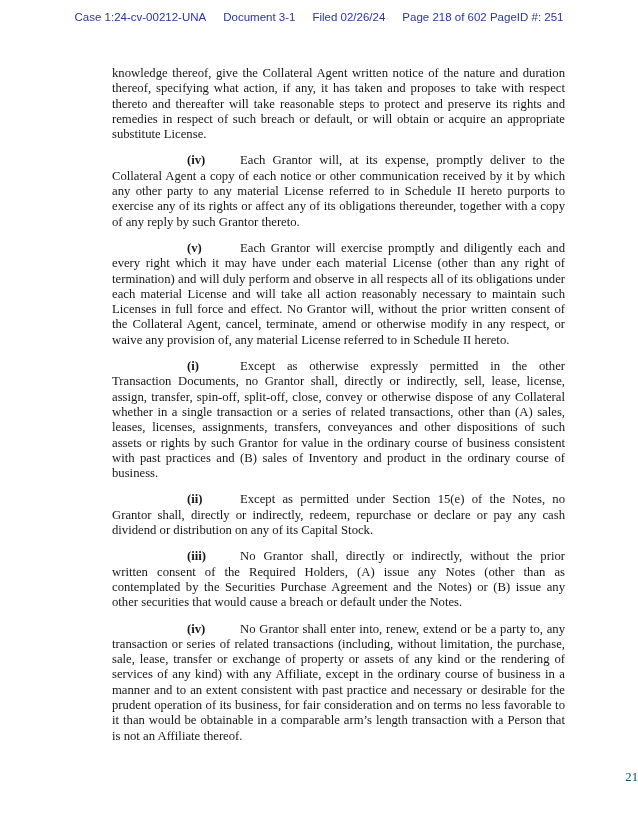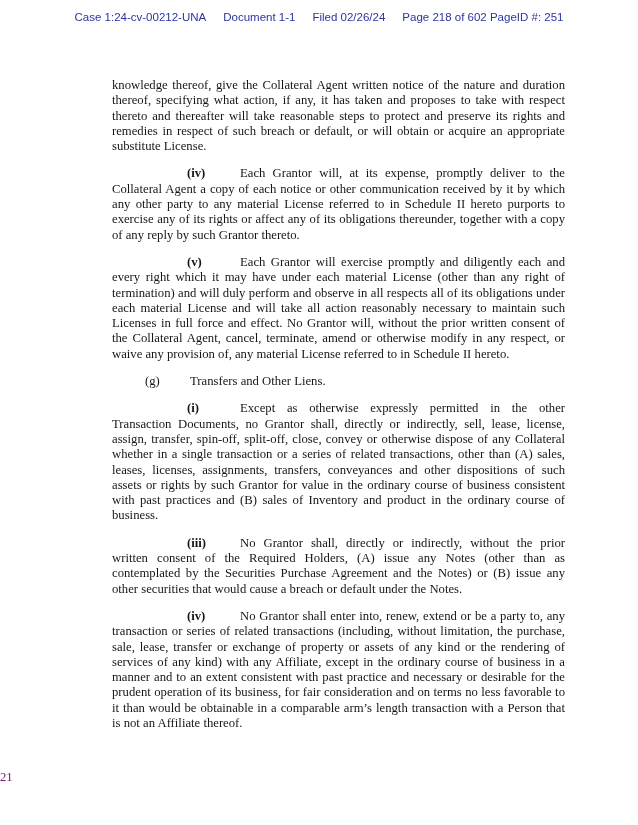--- a/index.html
+++ b/index.html
@@ -26,55 +26,55 @@
     position: absolute;
     left: 112px;
     top: 66px;
     width: 453px;
     font-family: "Liberation Serif", serif;
     font-size: 12.7px;
     line-height: 15.3px;
     text-align: justify;
     color: #161616;
   }
-  .doc-body p { margin: 12px 0 11px 0; }
+  .doc-body p { margin: 0 0 11px 0; }
   .doc-body p.numbered { text-indent: 75px; }
   .doc-body p.heading  { text-indent: 33px; }
   .plabel { display: inline-block; text-indent: 0; }
   .plabel.numbered-label { width: 53px; font-weight: bold; }
   .plabel.heading-label  { width: 45px; }
   .u { }
   .page-number {
     position: absolute;
     top: 770px;
     left: 0;
     right: 0;
-    text-align: left;
+    text-align: right;
     font-family: "Liberation Serif", serif;
     font-size: 12.7px;
-    color: #701a75;
+    color: #0c4a6e;
   }
 </style>
 </head>
 <body>
 
 <div class="page">
 
   <div class="case-header" style="color: rgb(42, 53, 160);">
     <span>Case 1:24-cv-00212-UNA</span>
-    <span>Document 1-1</span>
+    <span>Document 3-1</span>
     <span>Filed 02/26/24</span>
     <span>Page 218 of 602 PageID #: 251</span>
   </div>
 
   <div class="doc-body" id="doc-body">
       <p class="continuation"><span>knowledge thereof, give the Collateral Agent written notice of the nature and duration thereof, specifying what action, if any, it has taken and proposes to take with respect thereto and thereafter will take reasonable steps to protect and preserve its rights and remedies in respect of such breach or default, or will obtain or acquire an appropriate substitute License.</span></p>
       <p class="numbered"><span class="plabel numbered-label">(iv)</span><span>Each Grantor will, at its expense, promptly deliver to the Collateral Agent a copy of each notice or other communication received by it by which any other party to any material License referred to in </span><span class="u">Schedule II</span><span> hereto purports to exercise any of its rights or affect any of its obligations thereunder, together with a copy of any reply by such Grantor thereto.</span></p>
       <p class="numbered"><span class="plabel numbered-label">(v)</span><span>Each Grantor will exercise promptly and diligently each and every right which it may have under each material License (other than any right of termination) and will duly perform and observe in all respects all of its obligations under each material License and will take all action reasonably necessary to maintain such Licenses in full force and effect. No Grantor will, without the prior written consent of the Collateral Agent, cancel, terminate, amend or otherwise modify in any respect, or waive any provision of, any material License referred to in </span><span class="u">Schedule II</span><span> hereto.</span></p>
-      <p class="heading"><span class="plabel heading-label">(g)</span><span class="u">Transfers and Other Liens</span><span>.</span></p>
       <p class="numbered"><span class="plabel numbered-label">(i)</span><span>Except as otherwise expressly permitted in the other Transaction Documents, no Grantor shall, directly or indirectly, sell, lease, license, assign, transfer, spin-off, split-off, close, convey or otherwise dispose of any Collateral whether in a single transaction or a series of related transactions, other than (A) sales, leases, licenses, assignments, transfers, conveyances and other dispositions of such assets or rights by such Grantor for value in the ordinary course of business consistent with past practices and (B) sales of Inventory and product in the ordinary course of business.</span></p>
+      <p class="numbered"><span class="plabel numbered-label">(ii)</span><span>Except as permitted under Section 15(e) of the Notes, no Grantor shall, directly or indirectly, redeem, repurchase or declare or pay any cash dividend or distribution on any of its Capital Stock.</span></p>
       <p class="numbered"><span class="plabel numbered-label">(iii)</span><span>No Grantor shall, directly or indirectly, without the prior written consent of the Required Holders, (A) issue any Notes (other than as contemplated by the Securities Purchase Agreement and the Notes) or (B) issue any other securities that would cause a breach or default under the Notes.</span></p>
       <p class="numbered"><span class="plabel numbered-label">(iv)</span><span>No Grantor shall enter into, renew, extend or be a party to, any transaction or series of related transactions (including, without limitation, the purchase, sale, lease, transfer or exchange of property or assets of any kind or the rendering of services of any kind) with any Affiliate, except in the ordinary course of business in a manner and to an extent consistent with past practice and necessary or desirable for the prudent operation of its business, for fair consideration and on terms no less favorable to it than would be obtainable in a comparable arm’s length transaction with a Person that is not an Affiliate thereof.</span></p>
     </div>
 
   <div class="page-number">21</div>
 
 </div>
 
 </body></html>

